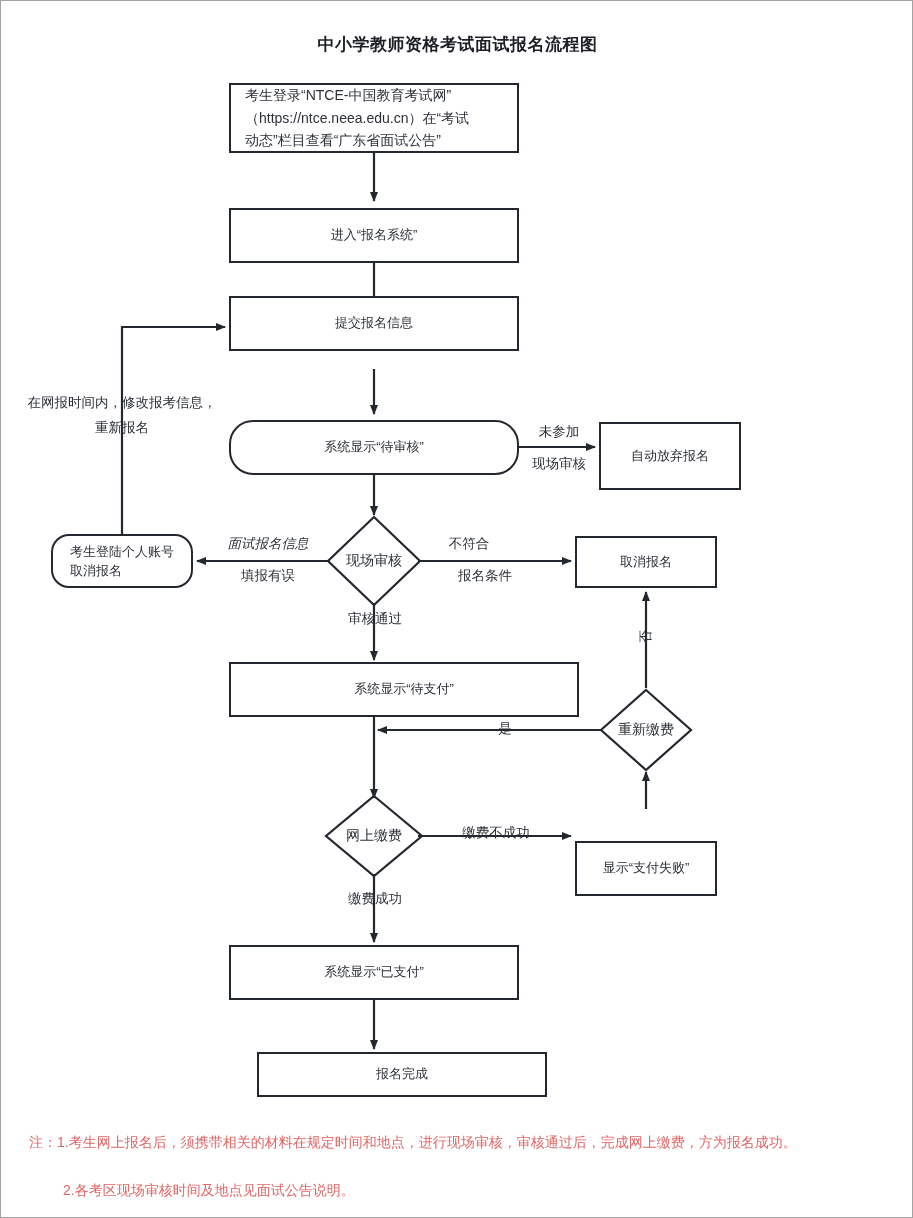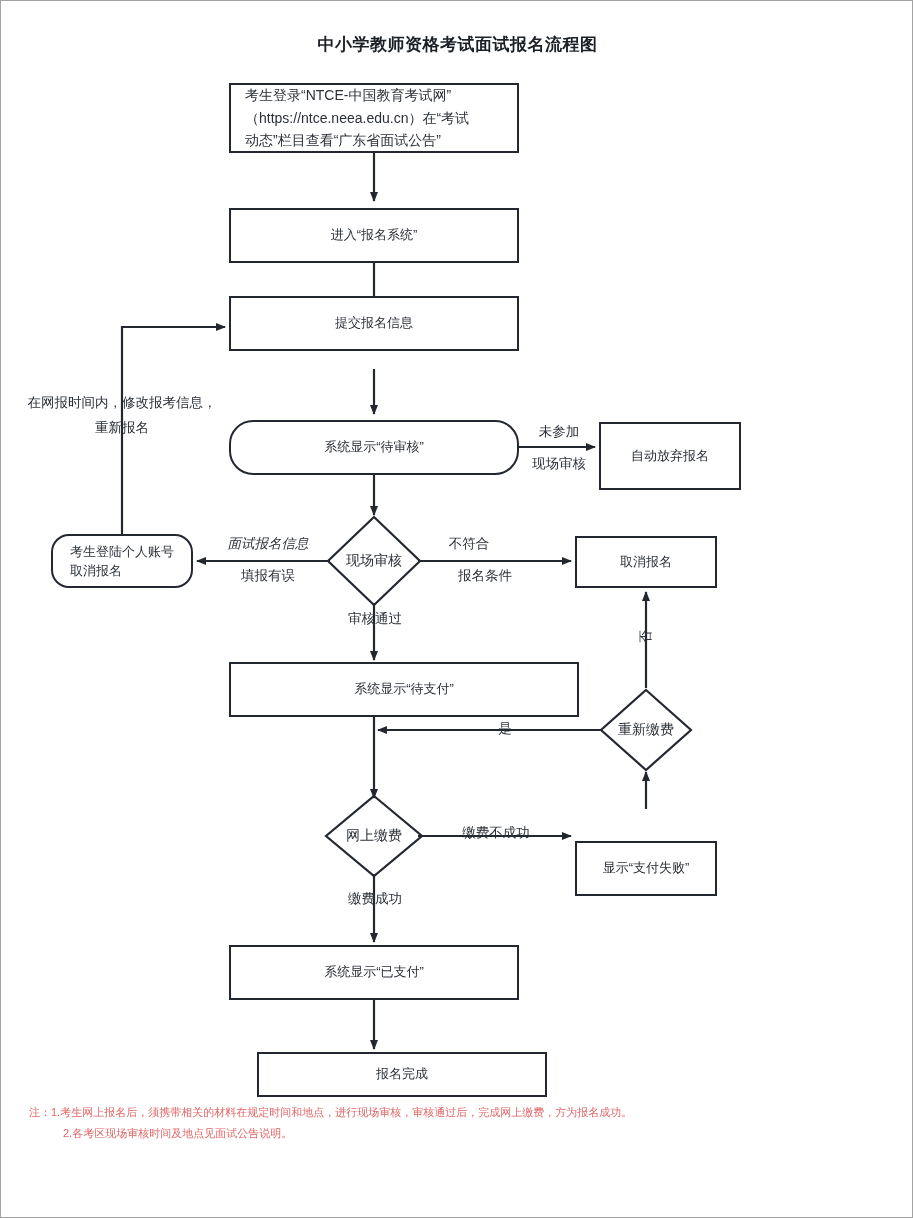--- a/index.html
+++ b/index.html
@@ -82,27 +82,27 @@
     line-height: 1.45;
   }
   .edge-label.center { text-align: center; }
   .edge-label.rot {
     transform: rotate(-90deg);
     transform-origin: center center;
   }
   .note {
     position: absolute;
     left: 28px;
-    top: 1101px;
+    top: 1128px;
     width: 860px;
     color: #e06666;
-    font-size: 11px;
+    font-size: 14px;
     line-height: 1.9;
   }
-  .note .line2 { padding-left: 34px; display: block; }
+  .note .line2 { padding-left: 34px; display: block; margin-top: 21px; }
 </style>
 </head>
 <body>
 
 <div id="page">
 
   <svg id="svg-layer" viewBox="0 0 913 1218">
     <defs>
       <marker id="arrow" markerWidth="10" markerHeight="8" refX="9" refY="4" orient="auto" markerUnits="userSpaceOnUse">
         <path d="M0,0 L10,4 L0,8 z" fill="#232830"></path>

